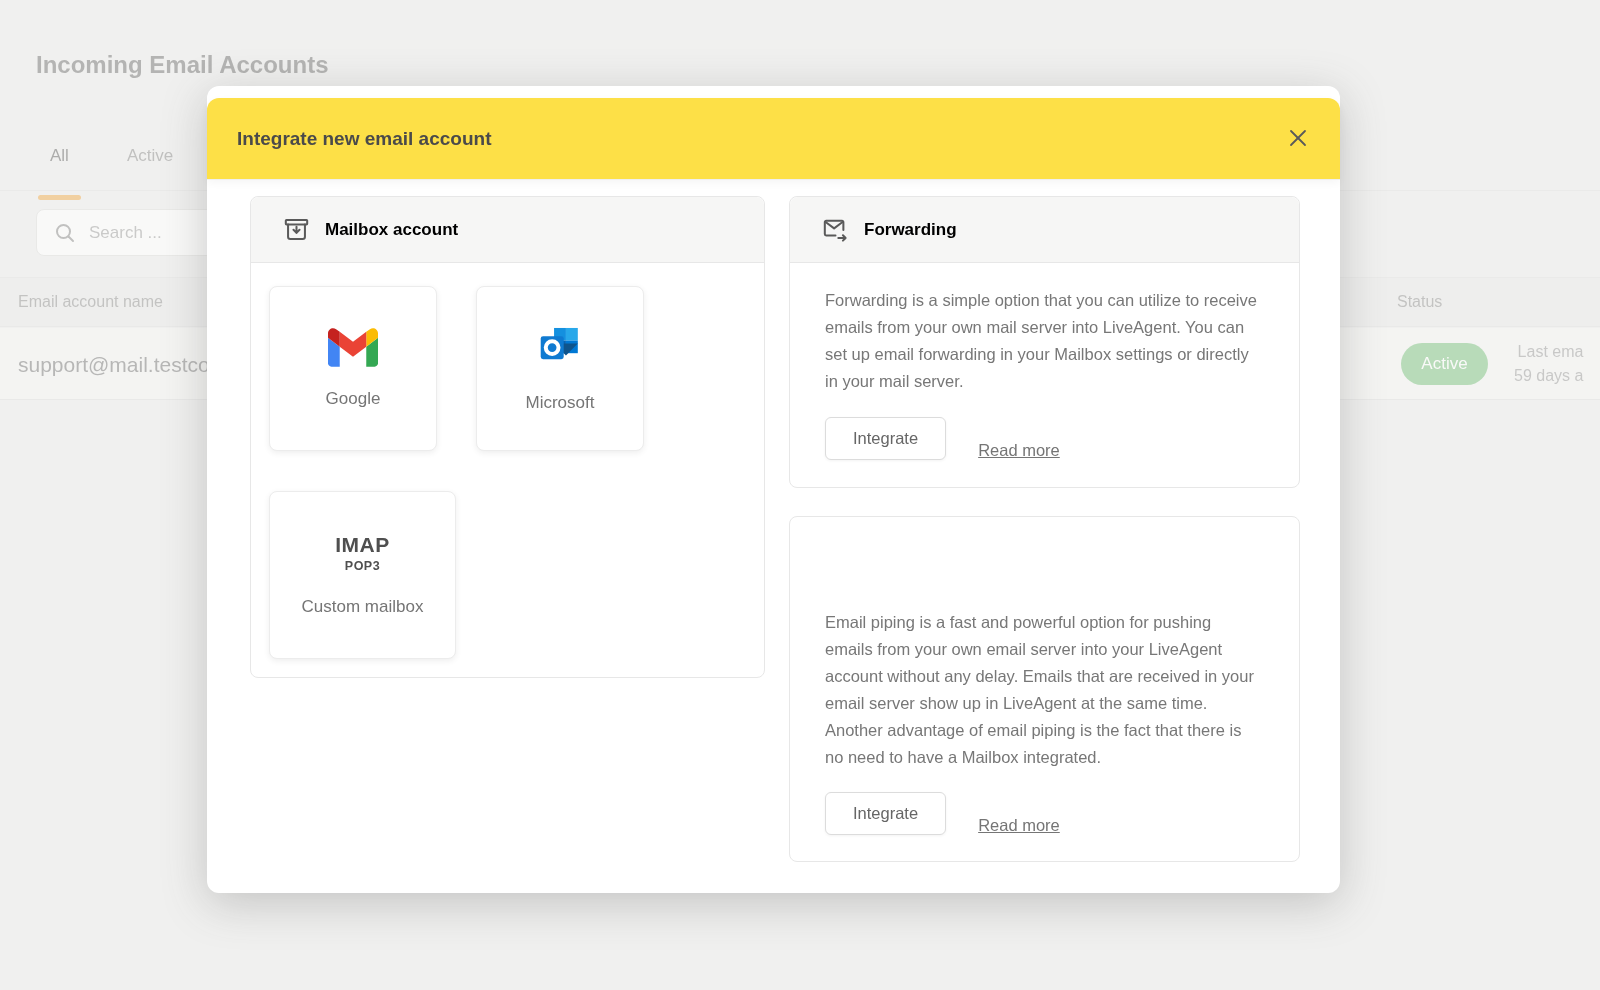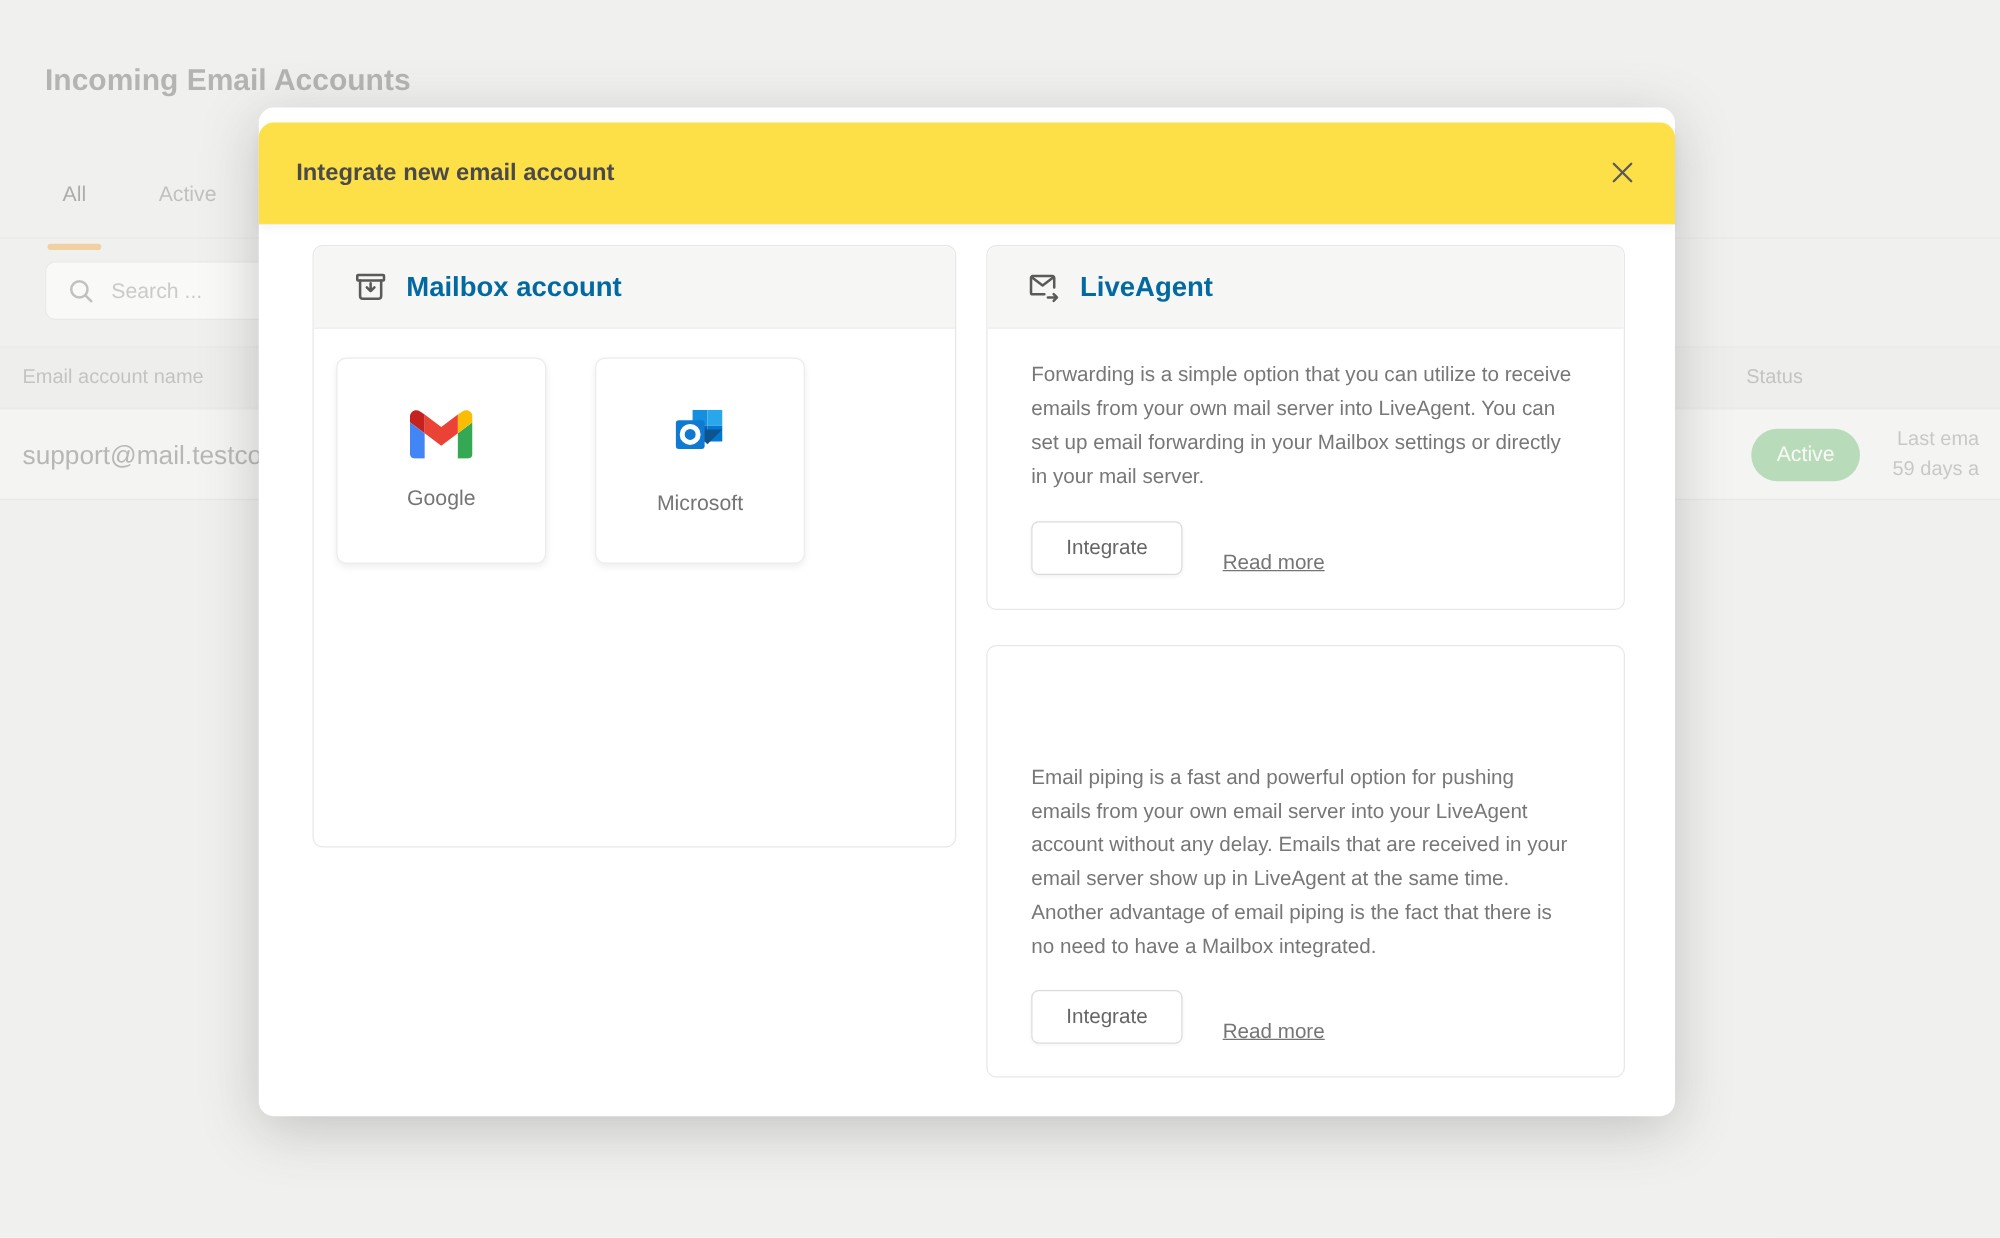--- a/index.html
+++ b/index.html
@@ -30,21 +30,21 @@
   .overlay { position:absolute; inset:0; background:rgba(243,243,241,0.52); z-index:5; }
 
   
   .modal { position:absolute; left:207px; top:86px; width:1133px; height:807px; background:#ffffff; border-radius:12px; box-shadow:0 10px 45px rgba(80,80,80,0.28); z-index:10; }
   .modal-header { position:absolute; left:0; top:0; width:100%; height:82px; border-bottom:1px solid #efefef; box-shadow:0 3px 8px rgba(0,0,0,0.04); border-radius:12px 12px 0 0; background:#fde047;margin-top:12px; }
   .modal-title { position:absolute; left:30px; top:30px; font-size:19px; font-weight:700; color:#4a4a4a; }
   .modal-close { position:absolute; right:18px; top:16px; width:48px; height:48px; display:flex; align-items:center; justify-content:center; cursor:pointer; }
 
   .card { position:absolute; border:1px solid #e7e7e7; border-radius:8px; background:#fff; }
   .card-header { height:66px; background:#f6f6f5; border-bottom:1px solid #e7e7e7; border-radius:8px 8px 0 0; display:flex; align-items:center; padding-left:32px; gap:15px; }
-  .card-header .card-title { font-size:22px; font-weight:700; color:#0369a1; }
+  .card-header .card-title { font-size:17px; font-weight:700; color:#000000; }
 
   .card-mailbox { left:43px; top:110px; width:515px; height:482px; }
   .card-forwarding { left:582px; top:110px; width:511px; height:292px; }
   .card-piping { left:582px; top:430px; width:511px; height:346px; }
 
   .tile { position:absolute; background:#fff; border:1px solid #ececec; border-radius:8px; box-shadow:0 2px 6px rgba(0,0,0,0.07); display:flex; flex-direction:column; align-items:center; justify-content:center; cursor:pointer; }
   .tile-google { left:18px; top:89px; width:168px; height:165px; }
   .tile-microsoft { left:225px; top:89px; width:168px; height:165px; }
   .tile-imap { left:18px; top:294px; width:187px; height:168px; }
   .tile-label { margin-top:22px; font-size:17px; color:#757575; }
@@ -154,32 +154,37 @@
             <rect x="20" y="10.5" width="8" height="8.5" fill="#0078d4"></rect>
             <rect x="12" y="10.5" width="8" height="8.5" fill="#0364b8"></rect>
             <polygon points="12,12.5 28,12.5 20,20.5" fill="#0f548c"></polygon>
             <rect x="3" y="7.5" width="15.5" height="15.5" rx="1.6" fill="#0f7ad1"></rect>
             <circle cx="10.7" cy="15.2" r="4.3" fill="none" stroke="#ffffff" stroke-width="2.7"></circle>
           </svg>
         </span>
         <span class="tile-label">Microsoft</span>
       </div>
 
+      <div class="tile tile-imap">
+        <span class="imap-big">IMAP</span>
+        <span class="imap-small">POP3</span>
+        <span class="tile-label">Custom mailbox</span>
+      </div>
     </div>
 
     <div class="card card-forwarding">
       <div class="card-header">
         <span class="icon">
           <svg width="27" height="27" viewBox="0 0 24 24" fill="none" stroke="#5a5a5a" stroke-width="1.8" stroke-linecap="round" stroke-linejoin="round">
             <path d="M19 12.5 V5.5 a1.2 1.2 0 0 0 -1.2 -1.2 H3.7 a1.2 1.2 0 0 0 -1.2 1.2 v10.6 a1.2 1.2 0 0 0 1.2 1.2 H12"></path>
             <path d="M3.5 5.5 L10.75 11 L18 5.5"></path>
             <path d="M14.5 19.5 h6.5 M18.6 17.1 L21 19.5 l-2.4 2.4"></path>
           </svg>
         </span>
-        <span class="card-title">LiveAgent</span>
+        <span class="card-title">Forwarding</span>
       </div>
       <p class="card-body-text">Forwarding is a simple option that you can utilize to receive emails from your own mail server into LiveAgent. You can set up email forwarding in your Mailbox settings or directly in your mail server.</p>
       <div class="btn-row">
         <button class="btn-integrate">Integrate</button>
         <span class="read-more">Read more</span>
       </div>
     </div>
 
     <div class="card card-piping">
       <p class="card-body-text">Email piping is a fast and powerful option for pushing emails from your own email server into your LiveAgent account without any delay. Emails that are received in your email server show up in LiveAgent at the same time. Another advantage of email piping is the fact that there is no need to have a Mailbox integrated.</p>

